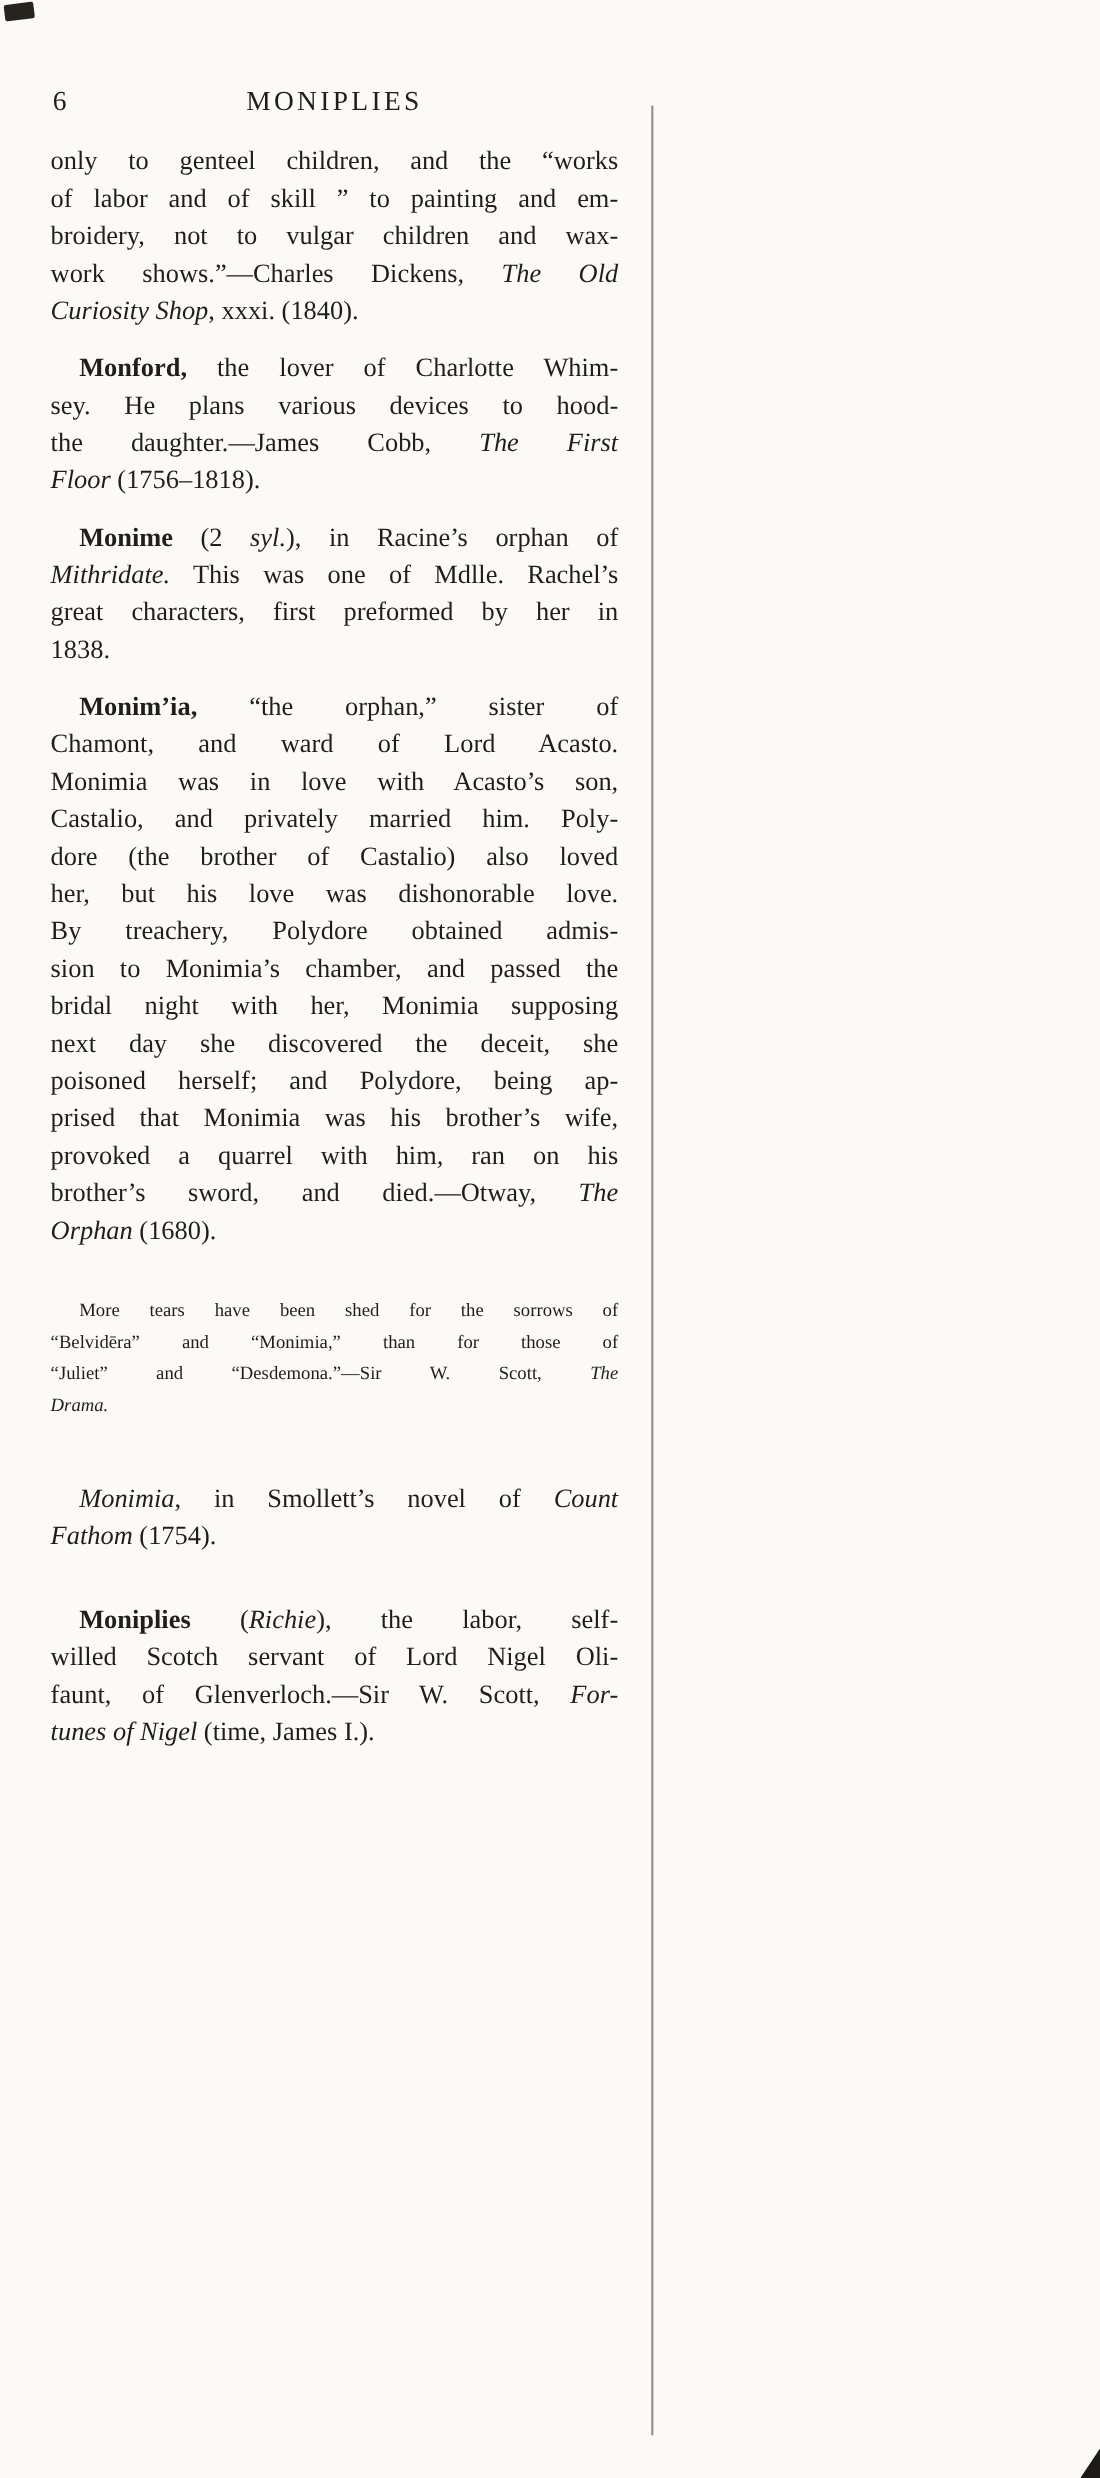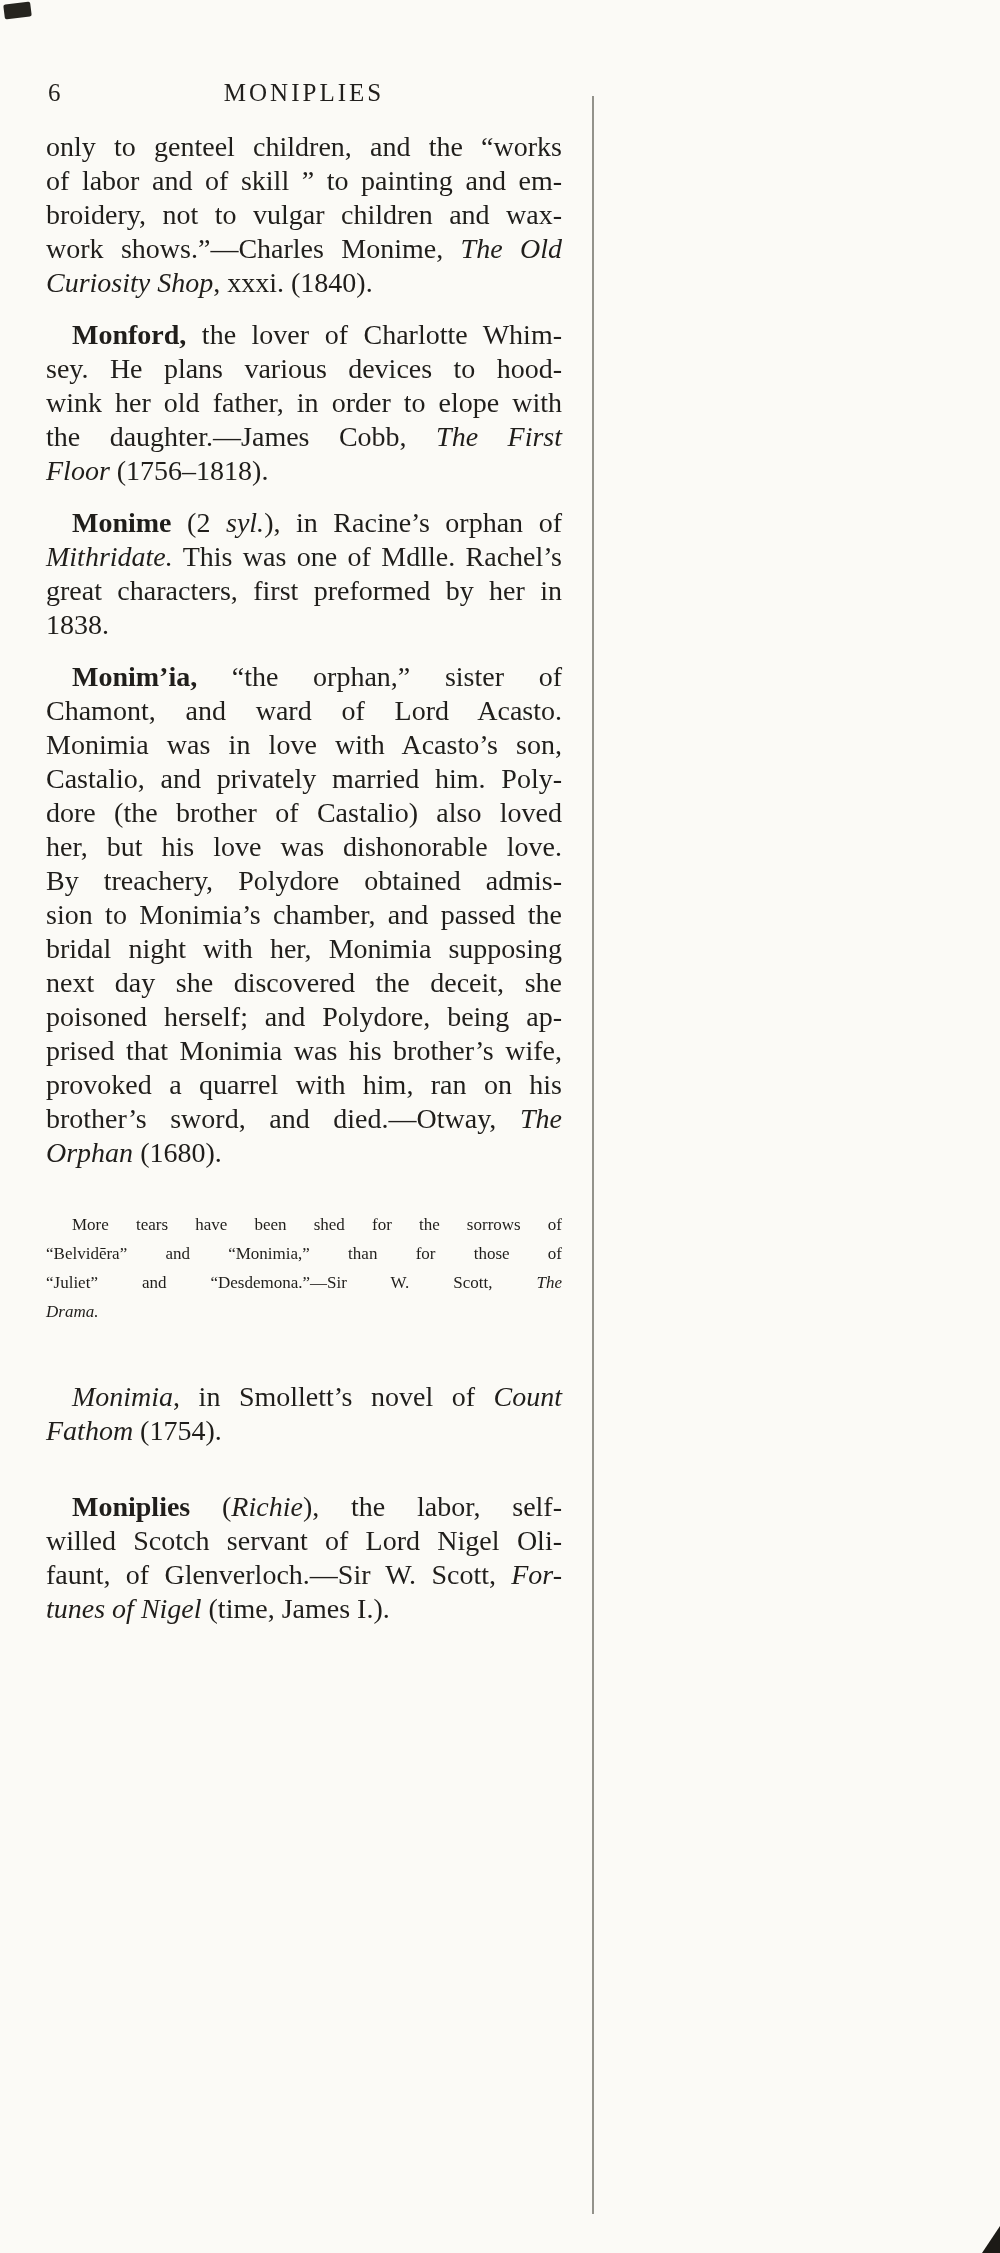--- a/index.html
+++ b/index.html
@@ -34,21 +34,21 @@
     font-size:25px;
     line-height:30px;
     letter-spacing:3px;
   }
   .text-col {
     position:absolute;
     left:46px;
     top:130px;
     width:516px;
   }
-  .para { font-size:28px; line-height:34px; margin:0; }
+  .para { font-size:24px; line-height:34px; margin:0; }
   .para + .para { margin-top:18px; }
   .para.small { font-size:17px; line-height:29px; margin-top:40px; }
   .para.small + .para { margin-top:54px; }
   .text-col .para:last-child { margin-top:42px; }
   .line { text-align:justify; text-align-last:left; }
   .line.just { text-align-last:justify; }
   .indent .line:first-child { text-indent:26px; }
   .s-b { font-weight:bold; }
   .s-i { font-style:italic; }
   .s-n { font-weight:normal; font-style:normal; }
@@ -90,27 +90,26 @@
   <div class="header-row">
     <span class="page-number">6</span>
     <span class="header-title">MONIPLIES</span>
   </div>
 
   <div class="text-col">
       <div class="para body">
         <div class="line just"><span class="s-n">only to genteel children, and the “works</span></div>
         <div class="line just"><span class="s-n">of labor and of skill ” to painting and em-</span></div>
         <div class="line just"><span class="s-n">broidery, not to vulgar children and wax-</span></div>
-        <div class="line just"><span class="s-n">work shows.”—Charles Monime, </span><span class="s-i">The Old</span></div>
+        <div class="line just"><span class="s-n">work shows.”—Charles Dickens, </span><span class="s-i">The Old</span></div>
         <div class="line"><span class="s-i">Curiosity Shop</span><span class="s-n">, xxxi. (1840).</span></div>
       </div>
       <div class="para body indent">
         <div class="line just"><span class="s-b">Monford,</span><span class="s-n"> the lover of Charlotte Whim-</span></div>
         <div class="line just"><span class="s-n">sey. He plans various devices to hood-</span></div>
-        <div class="line just"><span class="s-n">wink her old father, in order to elope with</span></div>
         <div class="line just"><span class="s-n">the daughter.—James Cobb, </span><span class="s-i">The First</span></div>
         <div class="line"><span class="s-i">Floor</span><span class="s-n"> (1756–1818).</span></div>
       </div>
       <div class="para body indent">
         <div class="line just"><span class="s-b">Monime</span><span class="s-n"> (2 </span><span class="s-i">syl.</span><span class="s-n">), in Racine’s orphan of</span></div>
         <div class="line just"><span class="s-i">Mithridate.</span><span class="s-n"> This was one of Mdlle. Rachel’s</span></div>
         <div class="line just"><span class="s-n">great characters, first preformed by her in</span></div>
         <div class="line"><span class="s-n">1838.</span></div>
       </div>
       <div class="para body indent">

